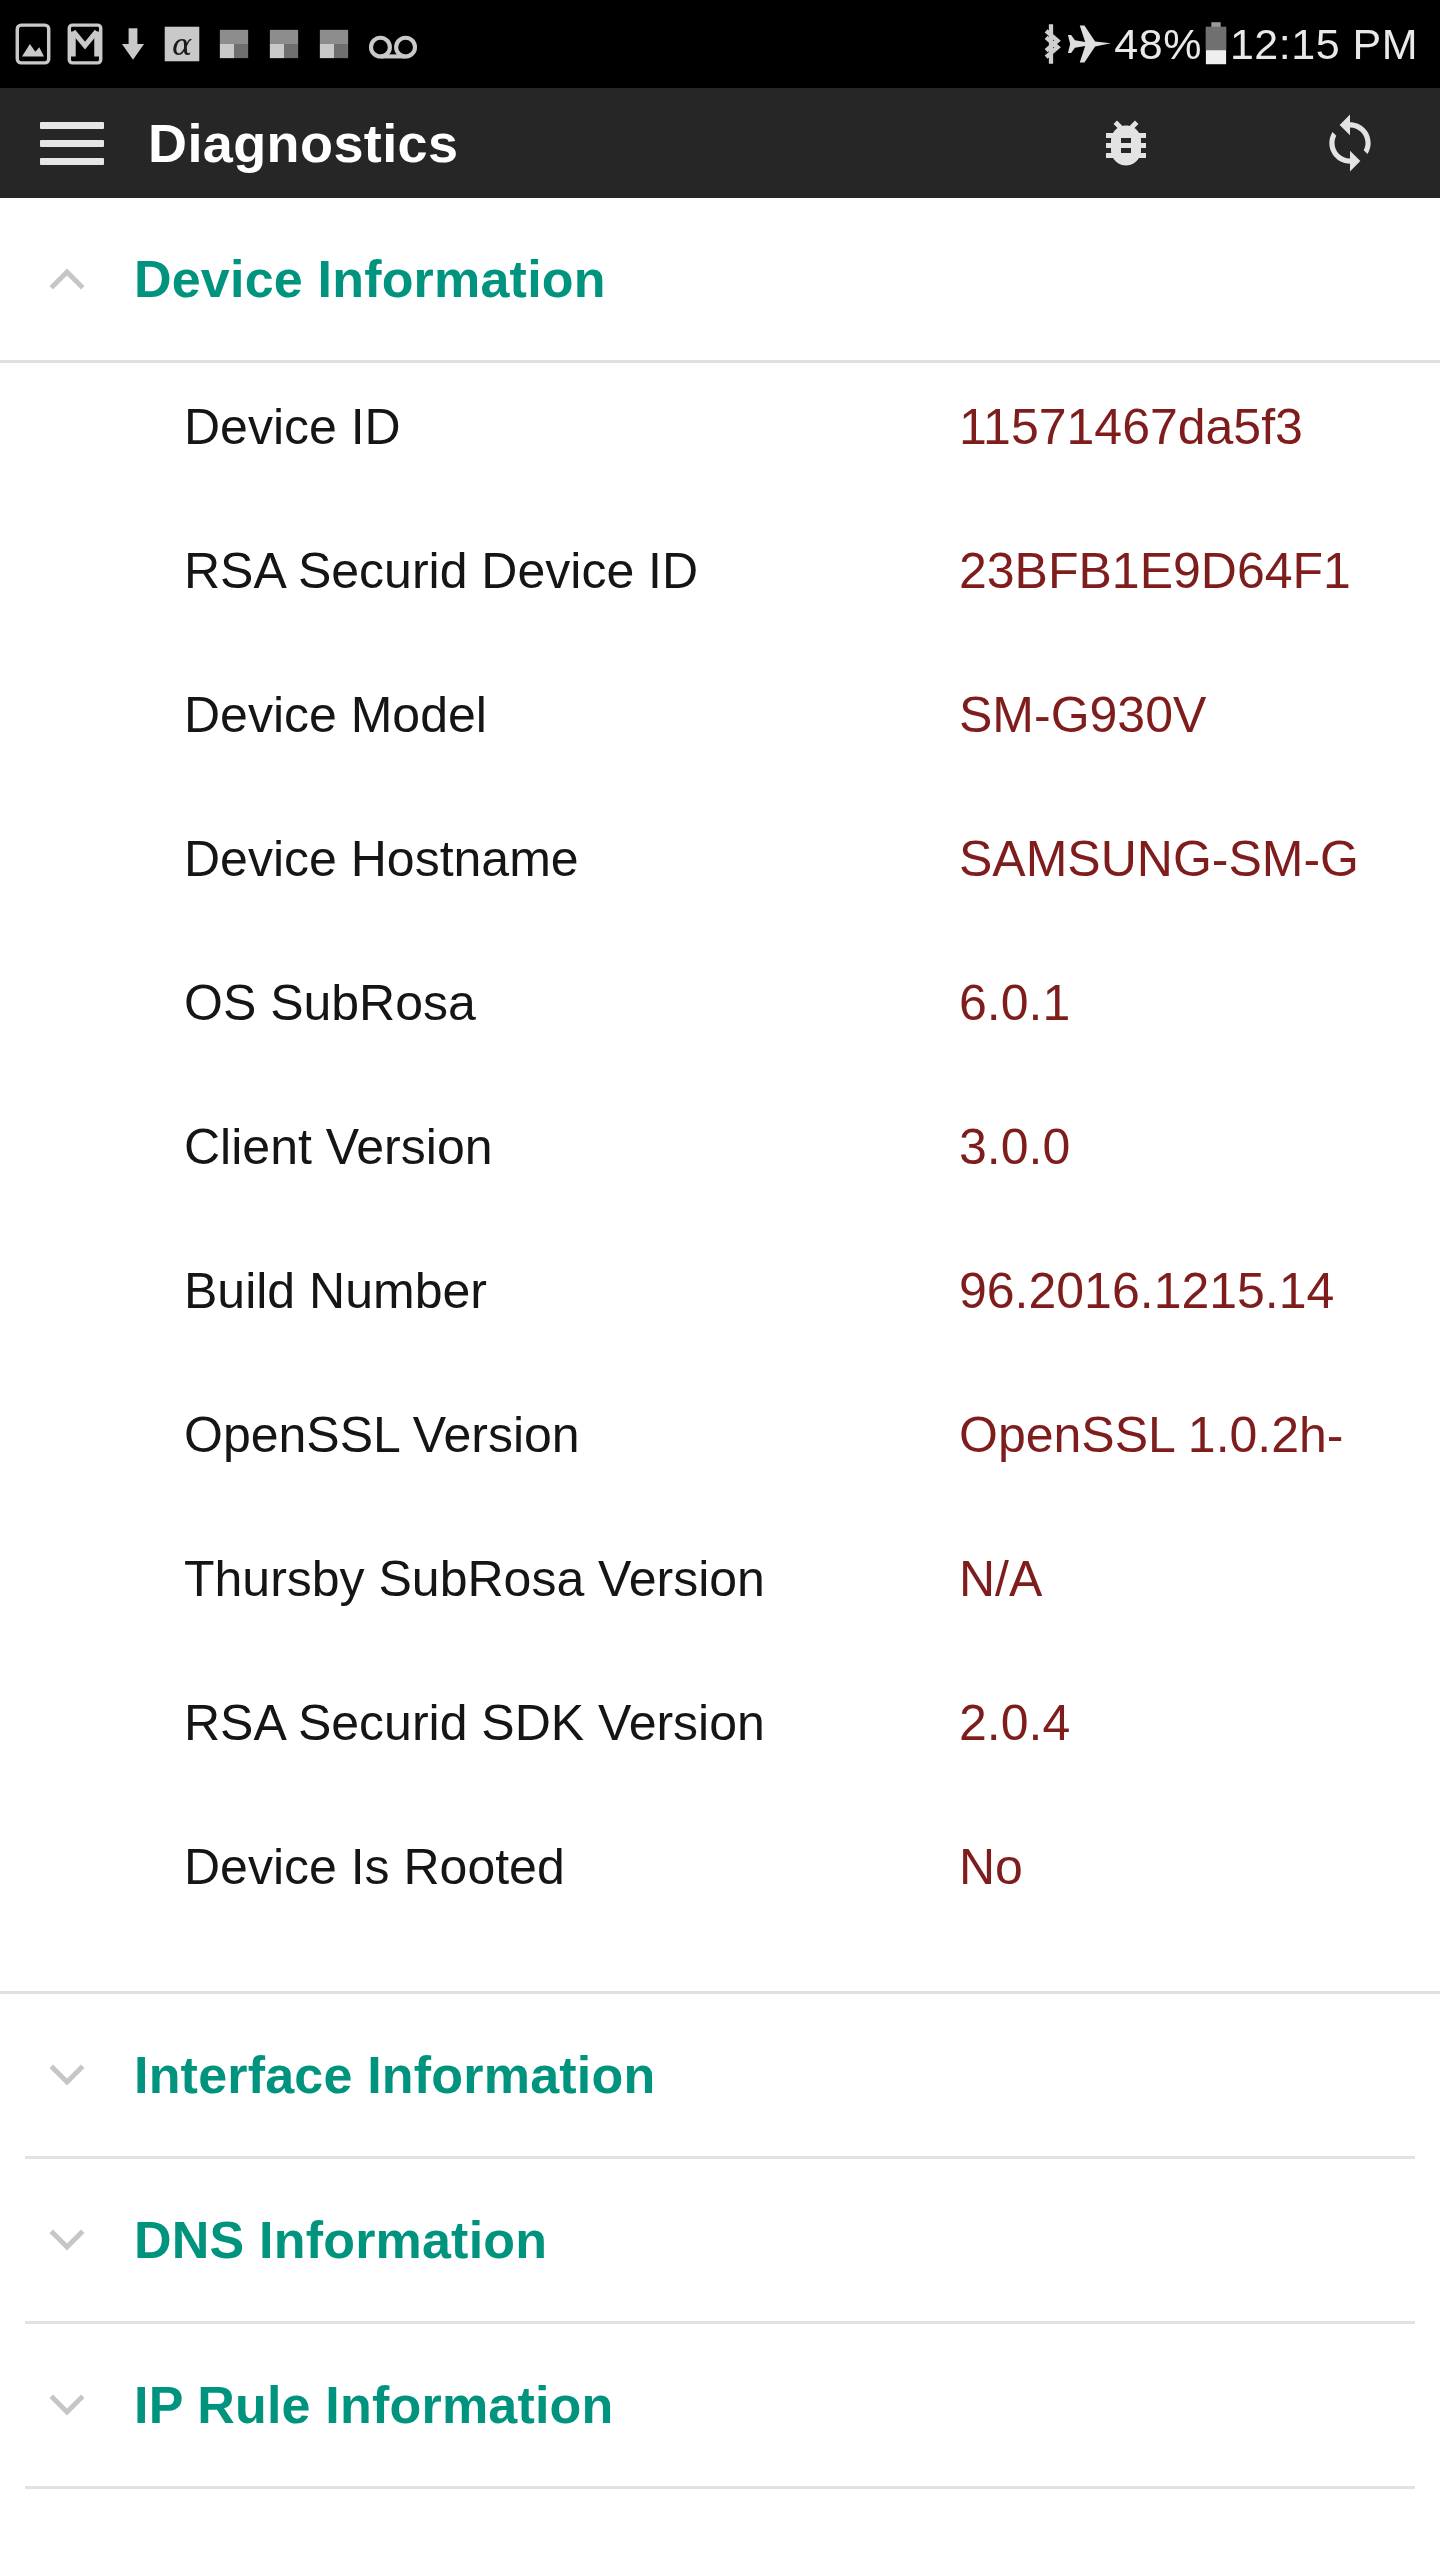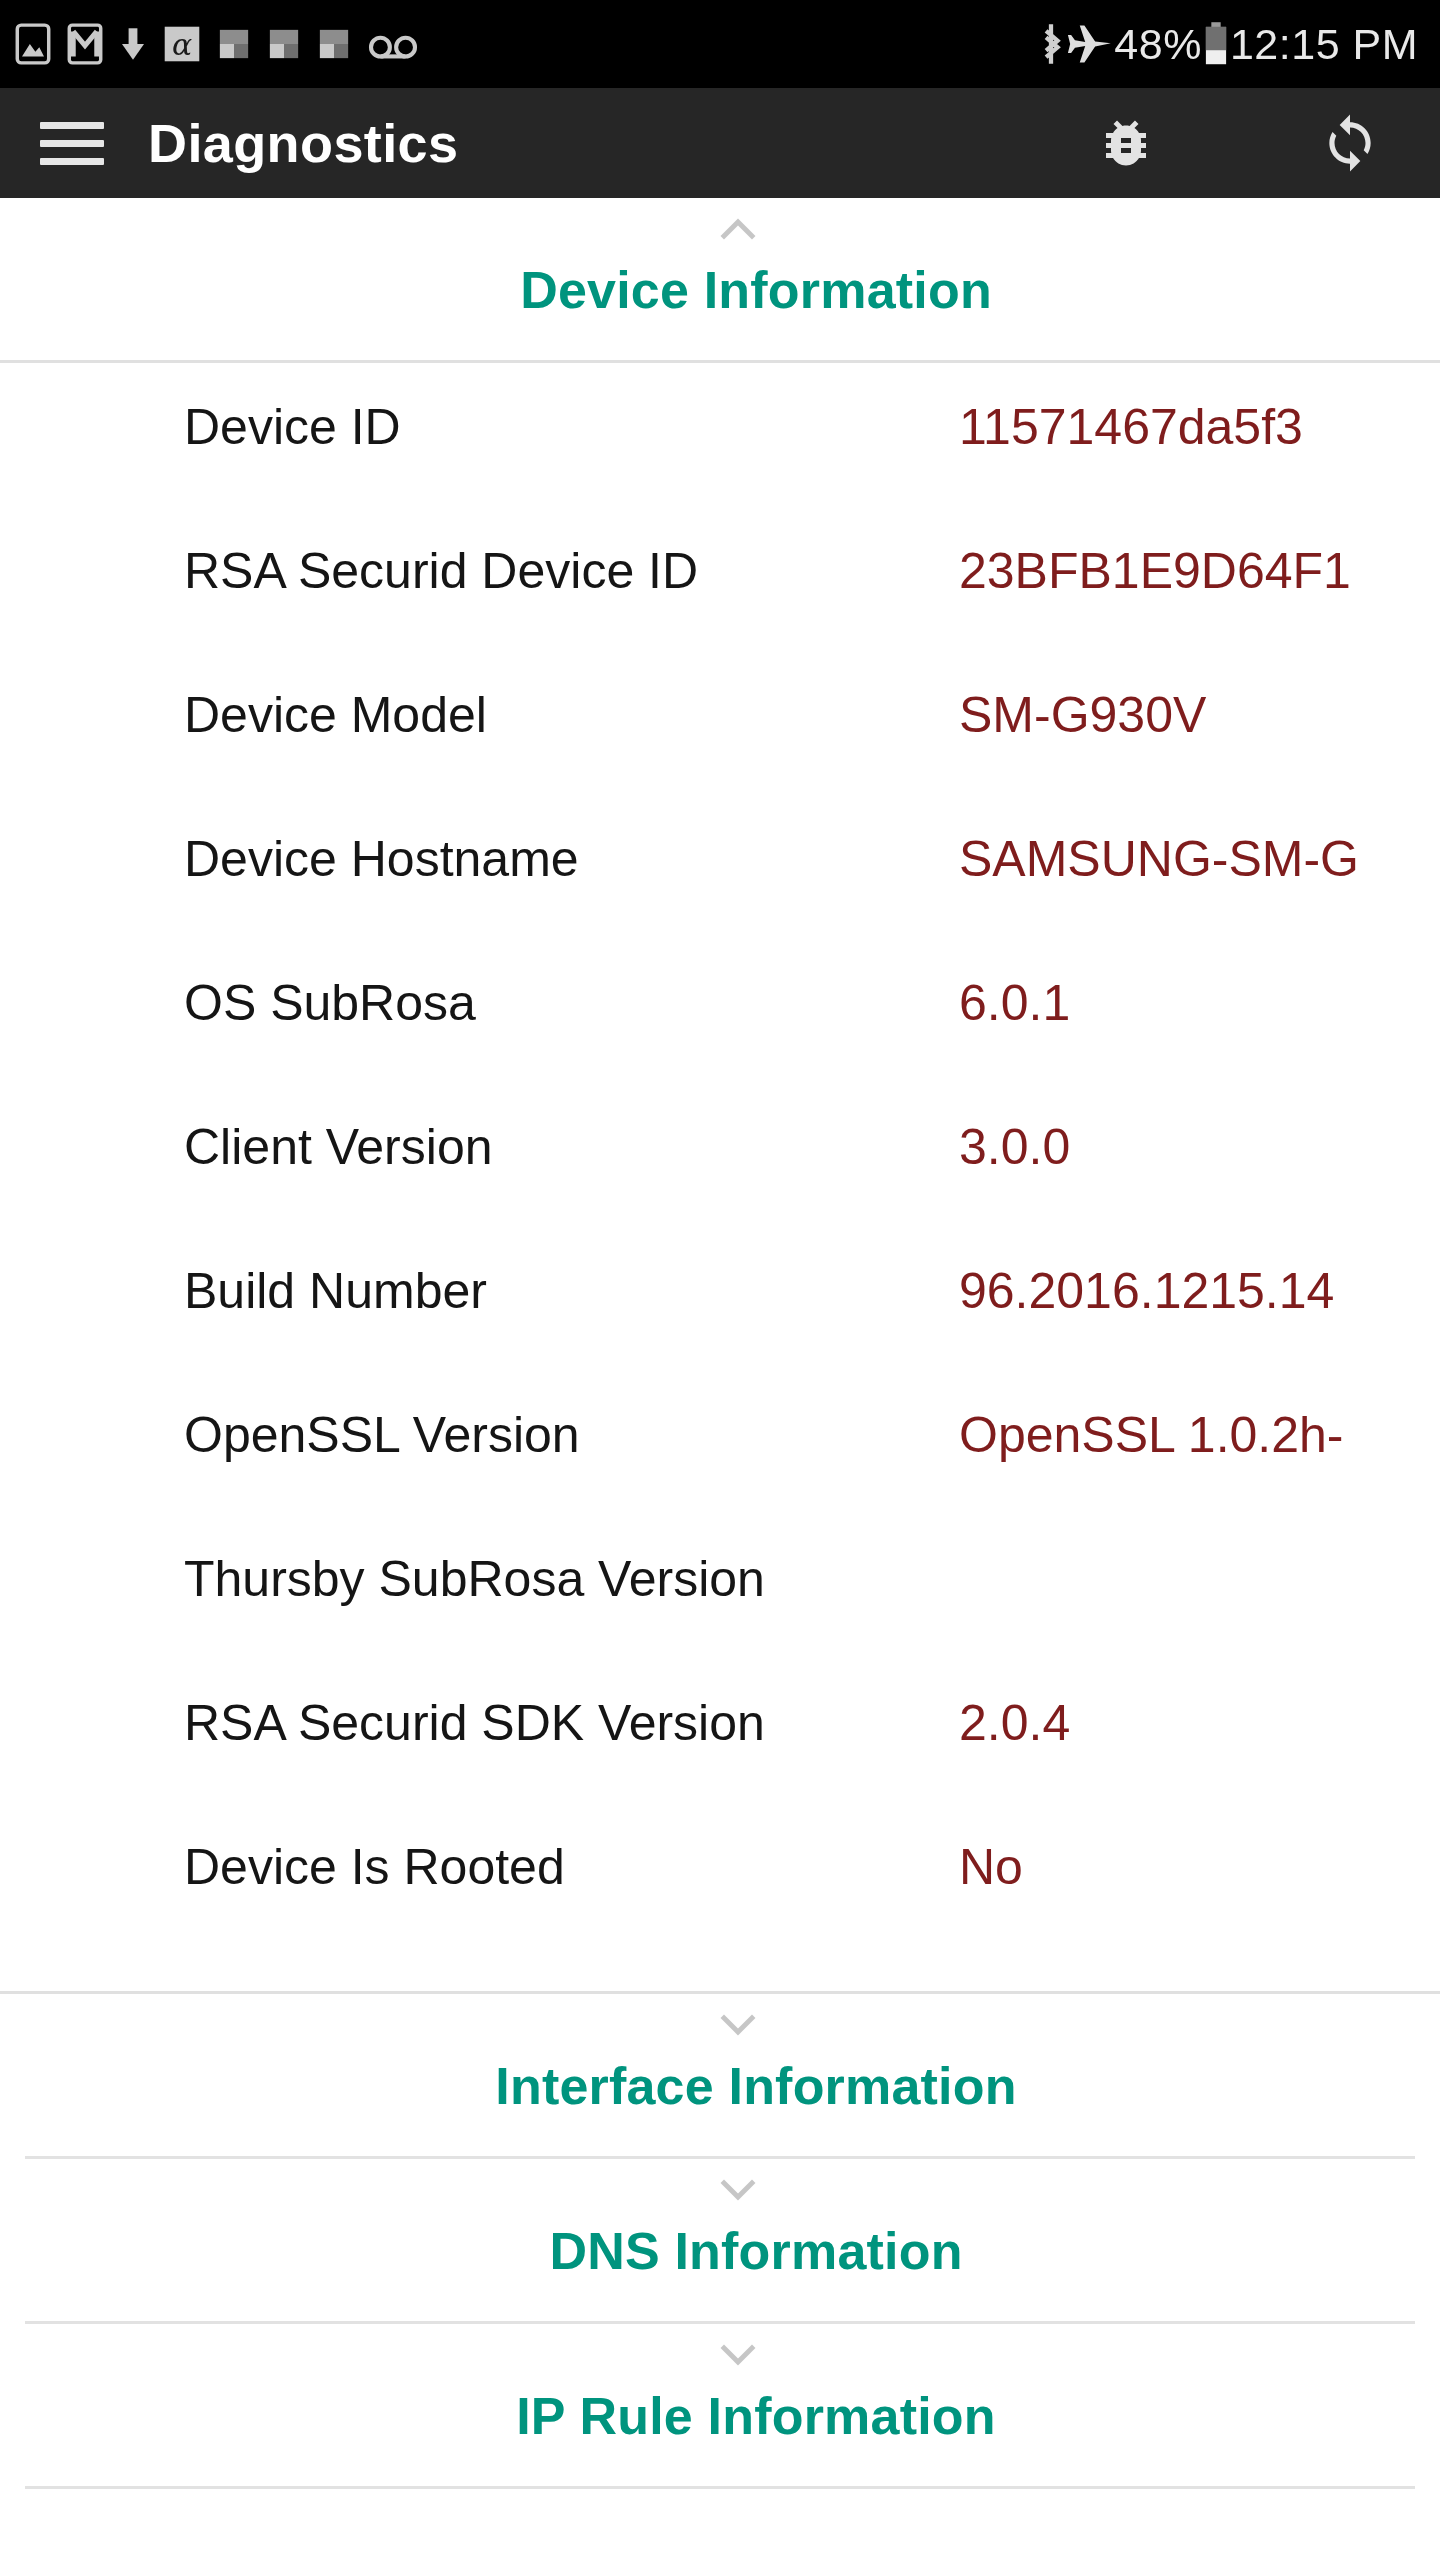--- a/index.html
+++ b/index.html
@@ -45,21 +45,21 @@
   .appbar-spacer{ flex:1 1 auto; }
   .appbar-action{ width:84px; height:84px; display:flex; align-items:center;
      justify-content:center; cursor:pointer; flex:0 0 auto; }
   .appbar-action + .appbar-action{ margin-left:140px; }
 
   
   .content{ width:100%; background:#fff; }
 
   .section-header{
     display:flex; align-items:center;
-    height:162px; padding-left:36px; cursor:pointer;flex-direction:column;
+    height:162px; padding-left:36px; cursor:pointer;
   }
   .chev{ width:62px; height:62px; flex:0 0 auto; display:flex;
          align-items:center; justify-content:center; }
   .section-title{
     font-size:52px; font-weight:bold; color:#00947E;
     margin-left:36px; white-space:nowrap; letter-spacing:0.2px;
   }
 
   .divider-full{ height:3px; background:#e0e0e0; width:100%; }
   .divider-inset{ height:3px; background:#e2e2e2; margin:0 25px; }
@@ -218,20 +218,21 @@
       <div class="row">
         <span class="row-label">Build Number</span>
         <span class="row-value">96.2016.1215.14</span>
       </div>
       <div class="row">
         <span class="row-label">OpenSSL Version</span>
         <span class="row-value">OpenSSL 1.0.2h-</span>
       </div>
       <div class="row">
         <span class="row-label">Thursby SubRosa Version</span>
+        <span class="row-value">N/A</span>
       </div>
       <div class="row">
         <span class="row-label">RSA Securid SDK Version</span>
         <span class="row-value">2.0.4</span>
       </div>
       <div class="row">
         <span class="row-label">Device Is Rooted</span>
         <span class="row-value">No</span>
       </div>
 

